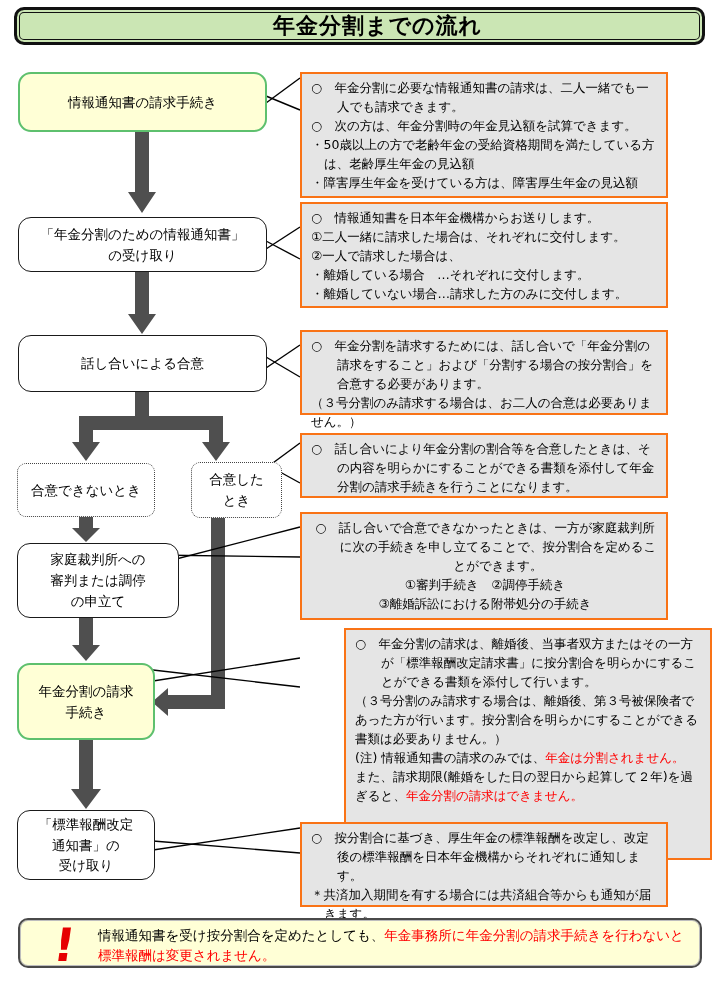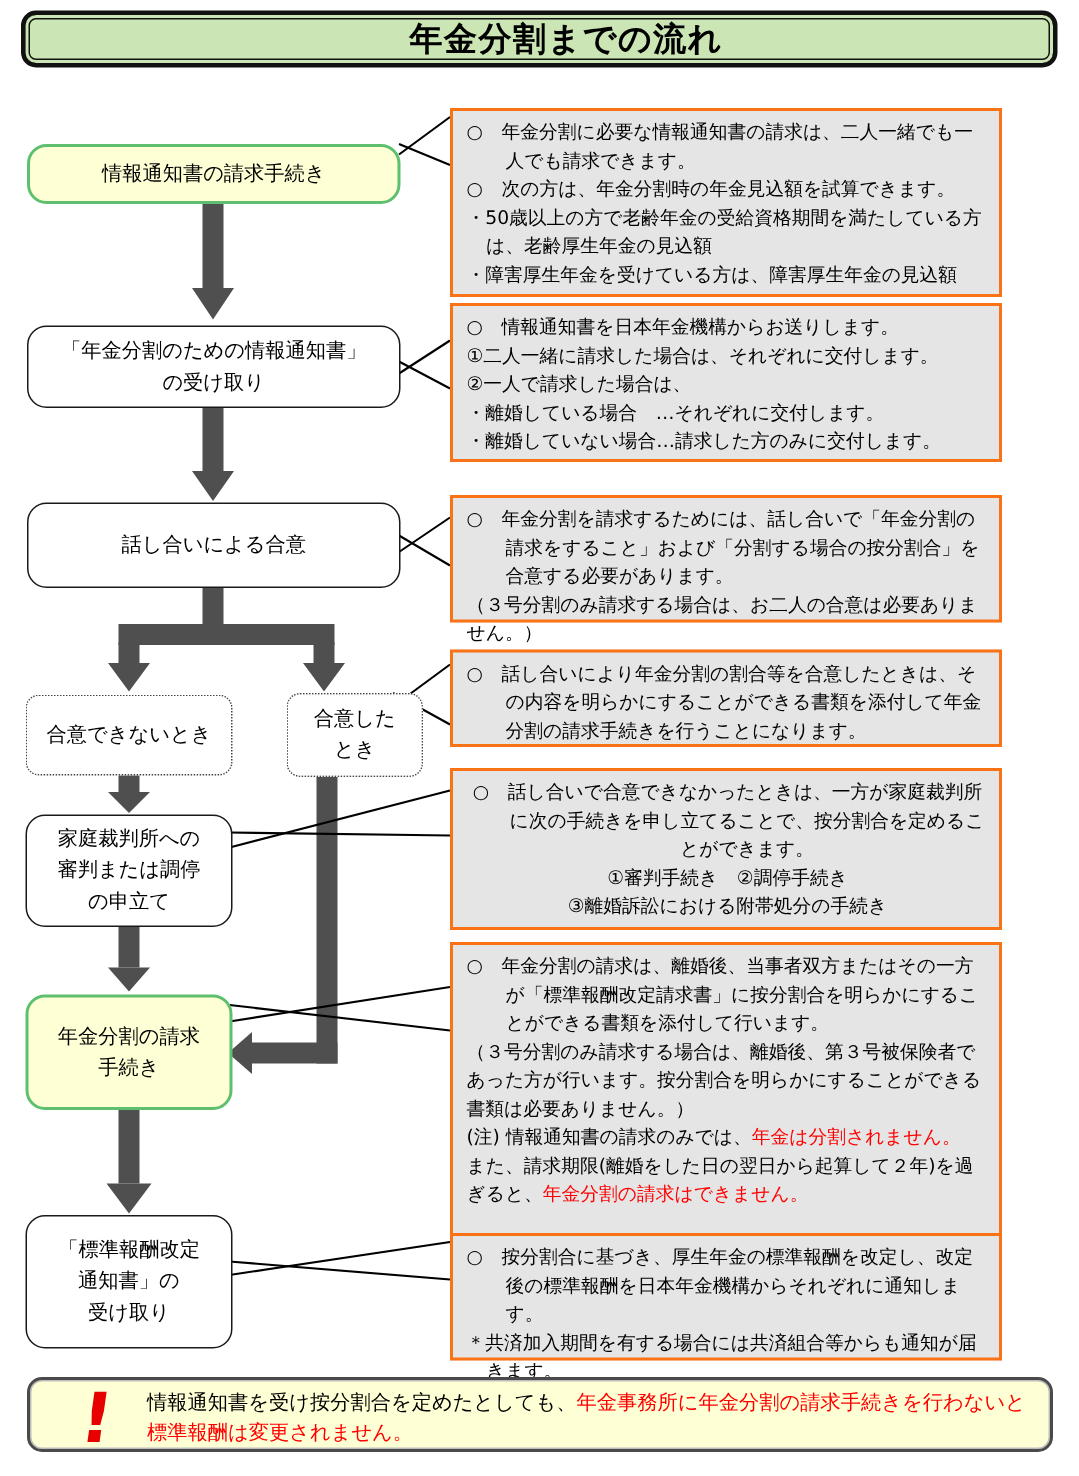--- a/index.html
+++ b/index.html
@@ -105,47 +105,47 @@
       <line class="callout" x1="300" y1="483" x2="262" y2="462"></line>
       <line class="callout" x1="300" y1="527" x2="153" y2="565"></line>
       <line class="callout" x1="300" y1="557" x2="153" y2="555"></line>
       <line class="callout" x1="300" y1="658" x2="153" y2="681"></line>
       <line class="callout" x1="300" y1="687" x2="153" y2="670"></line>
       <line class="callout" x1="300" y1="828" x2="153" y2="850"></line>
       <line class="callout" x1="300" y1="853" x2="153" y2="841"></line>
     </g>
   </svg>
 
-  <div class="fbox highlight" style="left:18px;top:72px;width:249px;height:40px;margin-top:24px;">
+  <div class="fbox highlight" style="left:18px;top:72px;width:249px;height:60px;">
     <span>情報通知書の請求手続き</span>
   </div>
   <div class="fbox" style="left:18px;top:217px;width:249px;height:55px;">
     <span>「年金分割のための情報通知書」
 の受け取り</span>
   </div>
   <div class="fbox" style="left:18px;top:335px;width:249px;height:57px;">
     <span>話し合いによる合意</span>
   </div>
   <div class="fbox dotted" style="left:17px;top:463px;width:138px;height:54px;">
     <span>合意できないとき</span>
   </div>
   <div class="fbox dotted" style="left:191px;top:462px;width:91px;height:56px;">
     <span>合意した
 とき</span>
   </div>
-  <div class="fbox" style="left:17px;top:543px;width:138px;height:75px;">
+  <div class="fbox" style="left:17px;top:543px;width:162px;height:75px;">
     <span>家庭裁判所への
 審判または調停
 の申立て</span>
   </div>
   <div class="fbox highlight" style="left:17px;top:663px;width:138px;height:77px;">
     <span>年金分割の請求
 手続き</span>
   </div>
-  <div class="fbox" style="left:17px;top:810px;width:138px;height:89px;">
+  <div class="fbox" style="left:17px;top:810px;width:138px;height:70px;">
     <span>「標準報酬改定
 通知書」の
 受け取り</span>
   </div>
 
   <div class="ebox" style="top:72px;height:126px;">
     <p class="it-circle">○　年金分割に必要な情報通知書の請求は、二人一緒でも一人でも請求できます。</p>
     <p class="it-circle">○　次の方は、年金分割時の年金見込額を試算できます。</p>
     <p class="it-dot">・50歳以上の方で老齢年金の受給資格期間を満たしている方は、老齢厚生年金の見込額</p>
     <p class="it-dot">・障害厚生年金を受けている方は、障害厚生年金の見込額</p>
@@ -167,21 +167,21 @@
   <div class="ebox" style="top:433px;height:65px;">
     <p class="it-circle">○　話し合いにより年金分割の割合等を合意したときは、その内容を明らかにすることができる書類を添付して年金分割の請求手続きを行うことになります。</p>
   </div>
 
   <div class="ebox" style="top:512px;height:108px;text-align:center;">
     <p class="it-circle">○　話し合いで合意できなかったときは、一方が家庭裁判所に次の手続きを申し立てることで、按分割合を定めることができます。</p>
     <p class="ind1">①審判手続き　②調停手続き</p>
     <p class="ind1">③離婚訴訟における附帯処分の手続き</p>
   </div>
 
-  <div class="ebox" style="top:628px;height:232px;">
+  <div class="ebox" style="top:628px;height:232px;margin-left:44px;">
     <p class="it-circle">○　年金分割の請求は、離婚後、当事者双方またはその一方が「標準報酬改定請求書」に按分割合を明らかにすることができる書類を添付して行います。</p>
     <p>（３号分割のみ請求する場合は、離婚後、第３号被保険者であった方が行います。按分割合を明らかにすることができる書類は必要ありません。）</p>
     <p class="note"><span>(注) 情報通知書の請求のみでは、</span><span class="red">年金は分割されません。</span></p>
     <p class="note-cont"><span>また、請求期限(離婚をした日の翌日から起算して２年)を過ぎると、</span><span class="red">年金分割の請求はできません。</span></p>
   </div>
 
   <div class="ebox" style="top:822px;height:85px;">
     <p class="it-circle">○　按分割合に基づき、厚生年金の標準報酬を改定し、改定後の標準報酬を日本年金機構からそれぞれに通知します。</p>
     <p class="it-star">＊共済加入期間を有する場合には共済組合等からも通知が届きます。</p>
   </div>

